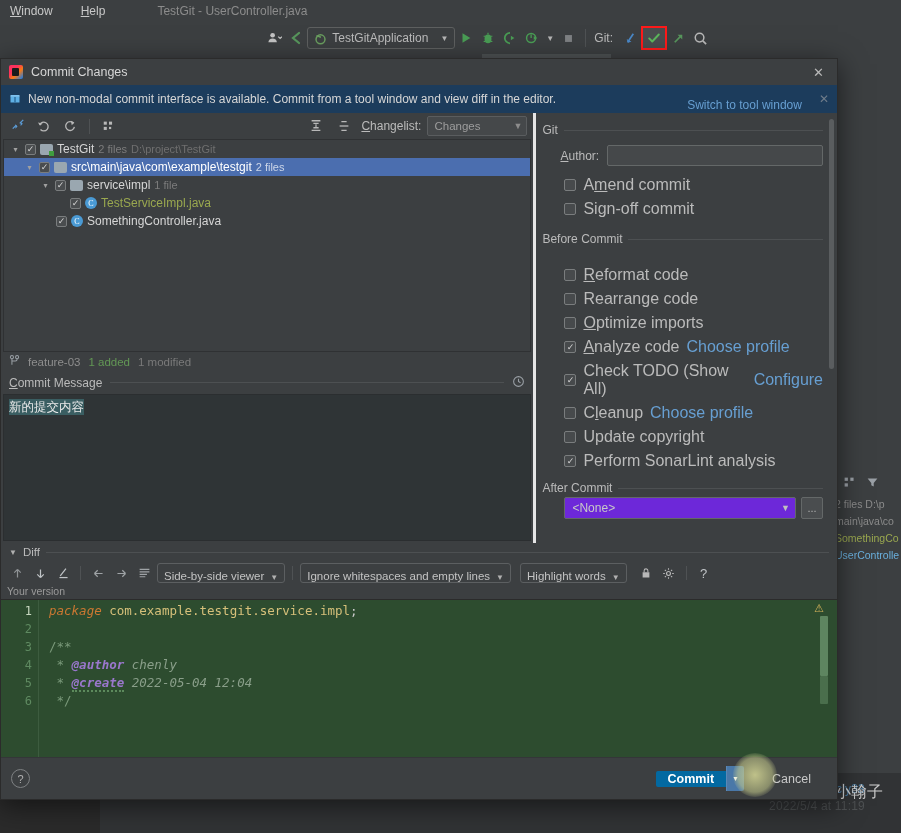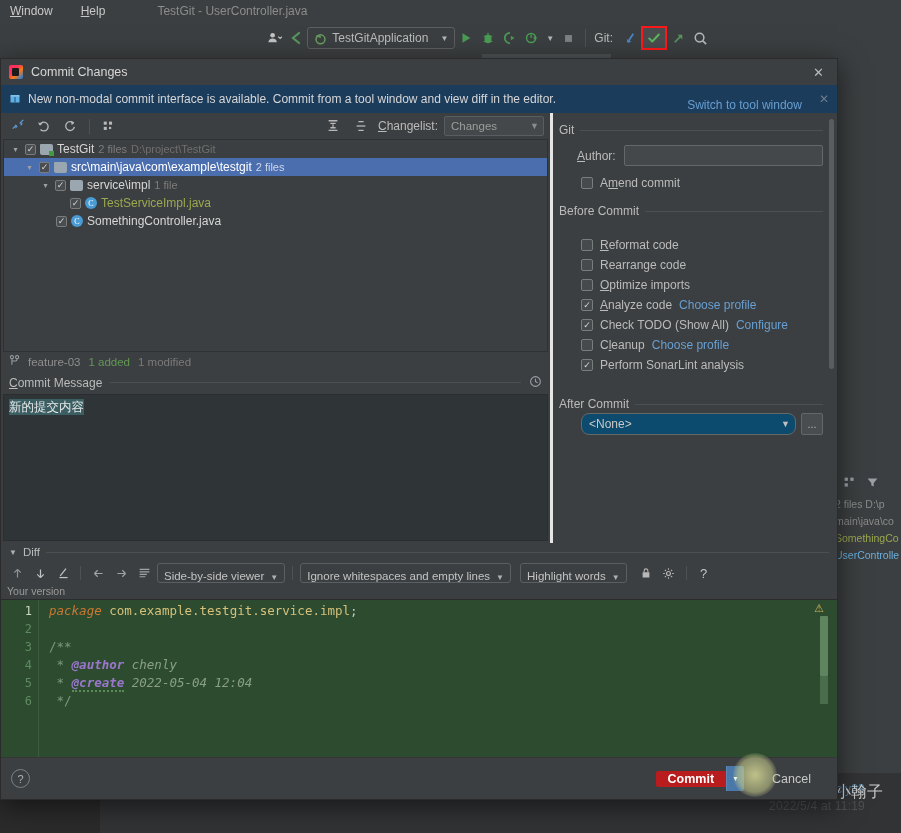--- a/index.html
+++ b/index.html
@@ -181,32 +181,32 @@
   .grp {
     display:flex; align-items:center; gap:6px; font-size:12px; color:#bbbbbb; margin:6px 0 2px 0;
   }
   .grp .rule { flex:1 1 auto; height:1px; background:#4d5052; }
   .fld-row { display:flex; align-items:center; gap:8px; margin:8px 0 10px 18px; }
   .fld-lbl { font-size:12px; color:#bbbbbb; }
   .fld-lbl u { text-decoration:underline; }
   .txtin {
     flex:1 1 auto; height:21px; background:#45484a; border:1px solid #646868; border-radius:2px;
   }
-  .chk-row { display:flex; align-items:center; gap:7px; margin:0 0 6px 22px; font-size:12px; color:#bbbbbb; }
+  .chk-row { display:flex; align-items:center; gap:7px; margin:0 0 6px 22px; font-size:16px; color:#bbbbbb; }
   .chk {
     width:12px; height:12px; border:1px solid #7a7d7e; background:#474a4c; border-radius:2px;
     display:inline-flex; align-items:center; justify-content:center; flex:0 0 auto;
   }
   .chk.on::after { content:"✓"; color:#d6d6d6; font-size:9px; line-height:1; }
   .lnk { color:#679fd2; }
   .chk-row u { text-decoration:underline; }
   .upl-lbl { margin:10px 0 5px 22px; font-size:12px; color:#bbbbbb; }
   .upl-row { display:flex; align-items:center; gap:5px; margin-left:22px; }
   .upl-combo {
-    flex:1 1 auto; height:22px; background:#0c4a6e; border:1px solid #646868; border-radius:8px;
+    flex:1 1 auto; height:22px; background:#6d28d9; border:1px solid #646868; border-radius:2px;
     display:flex; align-items:center; padding:0 5px 0 7px; font-size:12px; color:#c8c8c8;
   }
   .upl-combo .caret { margin-left:auto; color:#c0c0c0; font-size:9px; }
   .dots-btn {
     width:22px; height:22px; background:#4a4d4f; border:1px solid #646868; border-radius:2px;
     color:#b0b0b0; font-size:11px; display:flex; align-items:center; justify-content:center;
   }
   .rc-scroll {
     position:absolute; right:2px; top:6px; width:7px; height:410px; background:#3c3f41;
   }
@@ -265,21 +265,21 @@
   .dlg-footer {
     height:42px; flex:0 0 auto; display:flex; align-items:center; padding:0 10px; gap:8px;
     background:#3c3f41; border-top:1px solid #343638;
   }
   .help-btn {
     width:19px; height:19px; border-radius:50%; border:1px solid #7e8183; color:#b0b0b0;
     font-size:11px; display:flex; align-items:center; justify-content:center;
   }
   .footer-right { margin-left:auto; display:flex; align-items:center; gap:0px; }
   .btn-commit {
-    height:16px; background:#b91c1c; color:#ffffff; font-size:12.5px; font-weight:bold;
+    height:16px; background:#0369a1; color:#ffffff; font-size:12.5px; font-weight:bold;
     display:flex; align-items:center; padding:0 12px; border-radius:2px 0 0 2px;
   }
   .btn-commit-arrow {
     height:25px; width:18px; background:#4a78a8; border-left:1px solid #5b88b6;
     display:flex; align-items:center; justify-content:center; color:#fff; font-size:8px;
     border-radius:0 2px 2px 0;
   }
   .btn-cancel {
     height:25px; color:#c8c8c8; font-size:12.5px; display:flex; align-items:center;
     padding:0 16px; margin-left:12px; border-radius:2px;
@@ -595,20 +595,24 @@
 
           <div class="fld-row">
             <span class="fld-lbl"><u>A</u>uthor:</span>
             <span class="txtin"></span>
           </div>
 
           <div class="chk-row">
             <span class="chk"></span>
             <span>A<u>m</u>end commit</span>
           </div>
+          <div class="chk-row">
+            <span class="chk"></span>
+            <span>Sign-off commit</span>
+          </div>
 
           <div class="grp" style="margin-top:14px">
             <span>Before Commit</span>
             <span class="rule"></span>
           </div>
 
           <div class="chk-row" style="margin-top:20px">
             <span class="chk"></span>
             <span><u>R</u>eformat code</span>
           </div>
@@ -629,25 +633,29 @@
             <span class="chk on"></span>
             <span>Check TODO (Show All)</span>
             <span class="lnk">Configure</span>
           </div>
           <div class="chk-row">
             <span class="chk"></span>
             <span>C<u>l</u>eanup</span>
             <span class="lnk">Choose profile</span>
           </div>
           <div class="chk-row">
+            <span class="chk"></span>
+            <span>Update copyright</span>
+          </div>
+          <div class="chk-row">
             <span class="chk on"></span>
             <span>Perform SonarLint analysis</span>
           </div>
 
-          <div class="grp" style="margin-top:25px">
+          <div class="grp" style="margin-top:11px">
             <span>After Commit</span>
             <span class="rule"></span>
           </div>
 
           <div class="upl-row">
             <div class="upl-combo">
               <span>&lt;None&gt;</span>
               <span class="caret">▼</span>
             </div>
             <div class="dots-btn">...</div>

